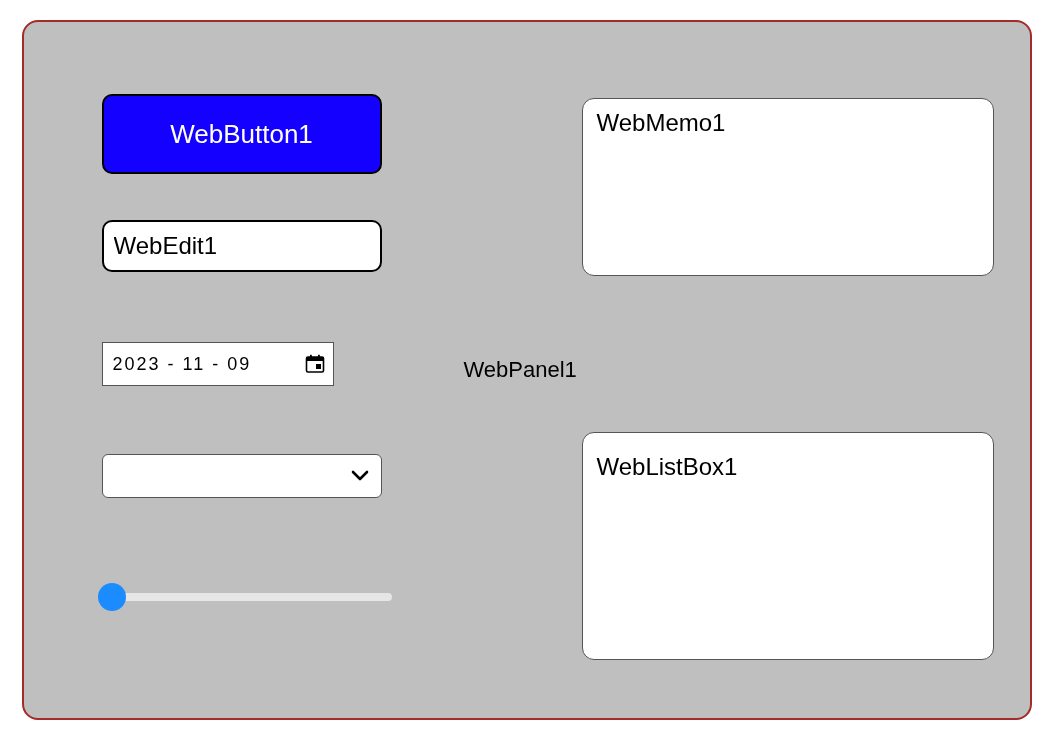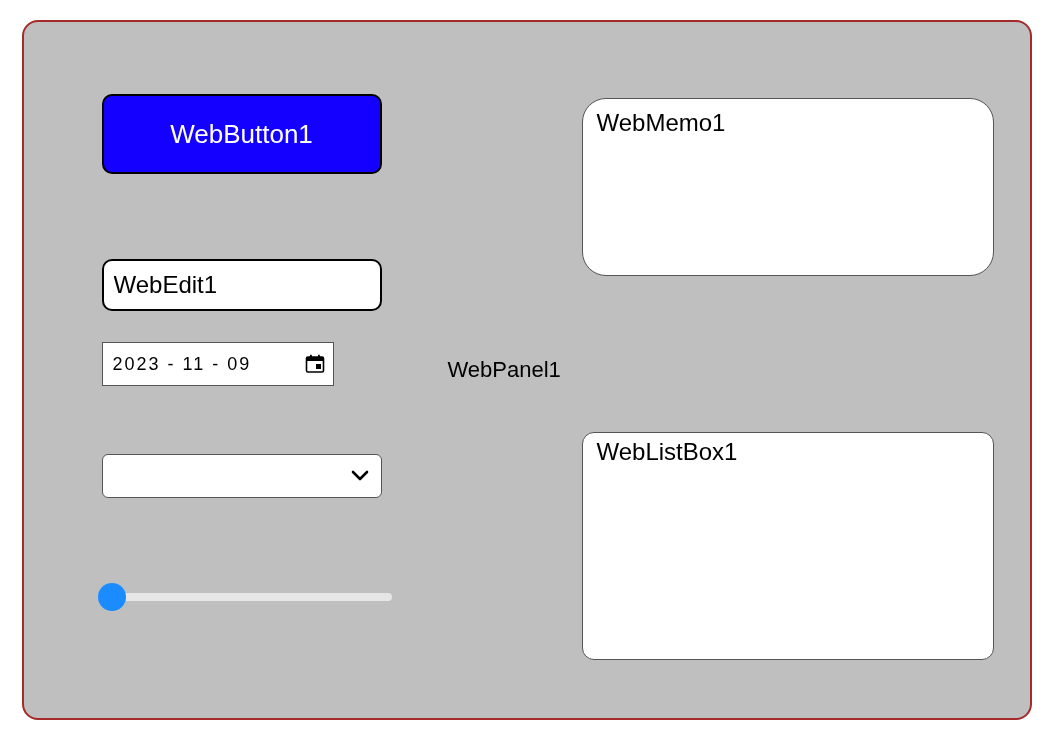--- a/index.html
+++ b/index.html
@@ -19,21 +19,21 @@
       width: 1010px;
       height: 700px;
       background: #bfbfbf;
       border: 2px solid #a52a2a;
       border-radius: 16px;
       margin: 0 auto;
     }
     
     .panel-label {
       position: absolute;
-      left: 424px;
+      left: 440px;
       top: 335px;
       font-size: 22px;
       color: #000;
     }
     
     .btn {
       position: absolute;
       left: 78px;
       top: 72px;
       width: 280px;
@@ -54,21 +54,20 @@
       left: 78px;
       top: 198px;
       width: 280px;
       height: 52px;
       background: #ffffff;
       border: 2px solid #000;
       border-radius: 10px;
       font-size: 24px;
       padding: 6px 10px;
       color: #000;
-      margin-top: 39px;
     }
     
     .date-wrap {
       position: absolute;
       left: 78px;
       top: 320px;
       width: 232px;
       height: 44px;
       background: #ffffff;
       border: 1px solid #555;
@@ -149,38 +148,38 @@
     }
     
     .memo {
       position: absolute;
       left: 558px;
       top: 76px;
       width: 412px;
       height: 178px;
       background: #ffffff;
       border: 1px solid #555;
-      border-radius: 24px;
+      border-radius: 12px;
       font-size: 24px;
       padding: 10px 14px;
       resize: none;
       color: #000;
       font-family: Arial, Helvetica, sans-serif;
     }
     
     .listbox {
       position: absolute;
       left: 558px;
       top: 410px;
       width: 412px;
       height: 228px;
       background: #ffffff;
       border: 1px solid #555;
       border-radius: 12px;
-      padding: 3px 14px;
+      padding: 18px 14px;
       overflow-y: auto;
     }
     
     .listbox-item {
       font-size: 24px;
       color: #000;
       padding: 2px 0;
       cursor: pointer;
     }
   </style>

